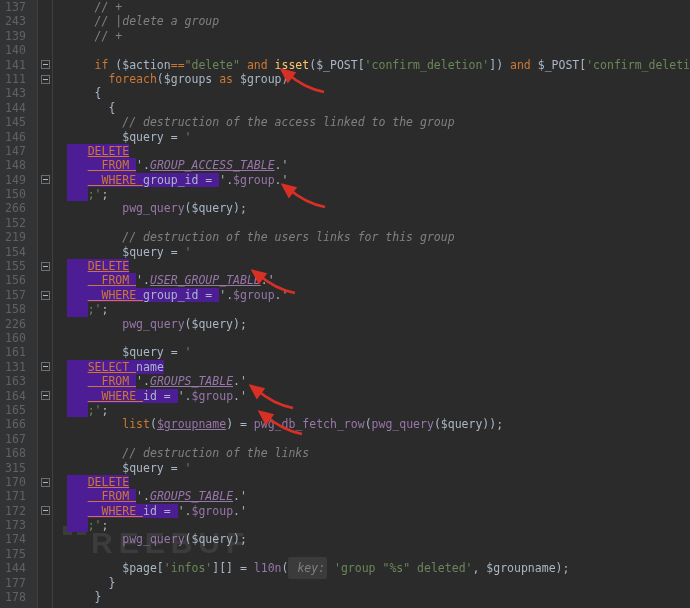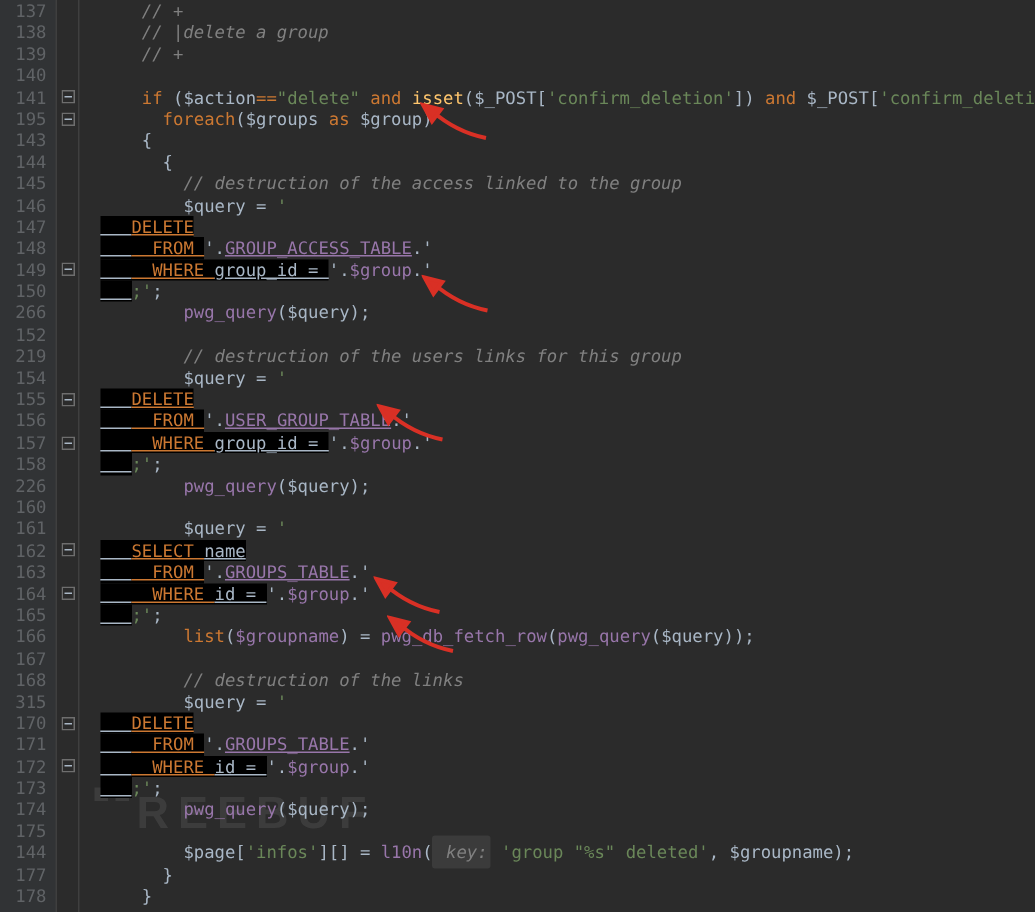--- a/index.html
+++ b/index.html
@@ -1,73 +1,73 @@
 <!DOCTYPE html>
 <html><head>
 <meta charset="utf-8">
 <style>
   *{margin:0;padding:0;box-sizing:border-box}
   html,body{width:690px;height:608px;overflow:hidden;background:#2b2b2b;font-family:Menlo,Consolas,monospace;font-size:11.5px}
   .editor{display:flex;width:690px;height:608px;background:#2b2b2b}
-  .gutter{width:38px;flex:0 0 38px;background:#313335;border-right:1px solid #3f3f3f;text-align:right;color:#606366;padding-right:6px;user-select:none}
+  .gutter{width:38px;flex:0 0 38px;background:#313335;border-right:1px solid #3f3f3f;text-align:center;color:#606366;padding-right:6px;user-select:none}
   .ln{height:14.4px;line-height:14.4px}
   .fold{width:15px;flex:0 0 15px;background:#2b2b2b;border-right:1px solid #3f3f3f}
   .fcell{height:14.4px;display:flex;align-items:center;justify-content:center}
   .fsvg{width:9px;height:9px;display:block}
   .code{flex:1;position:relative}
   .line{height:14.4px;line-height:14.4px;white-space:pre;color:#a9b7c6;position:relative}
   .c-cmt{color:#808080;font-style:italic}
   .c-kw{color:#cc7832}
   .c-fn{color:#ffc66d}
   .c-fn2{color:#9876aa;}
   .c-var{color:#9876aa}
   .c-str{color:#6a8759}
   .c-prm{color:#808080;font-style:italic;background:#3b3b3b;padding:4px 2px;border-radius:2px}
-  .hl-wrap{display:inline-block;background:#000000}
+  .hl-wrap{display:inline-block;background:#4c1d95}
   .hl-kw{color:#cc7832;text-decoration:underline}
-  .hl-const{color:#9876aa;text-decoration:underline}
-  .hl-id{color:#a9b7c6;text-decoration:underline}
+  .hl-const{color:#9876aa;font-style:italic;text-decoration:underline}
+  .hl-id{color:#a9b7c6;}
   .hl-sep{color:#a9b7c6}
   .arrow{position:absolute;width:46px;height:26px;pointer-events:none;z-index:5}
   .arrow path{stroke:#d93025;stroke-width:2.6;fill:none}
   .arrow .head{fill:#d93025}
   .wmark{position:absolute;left:10px;bottom:48px;font-family:Arial,sans-serif;font-size:30px;font-weight:800;letter-spacing:6px;color:rgba(170,170,170,.14);user-select:none;pointer-events:none}
   .wmark .bar{display:inline-block;width:9px;height:9px;background:rgba(170,170,170,.14);margin-right:5px;vertical-align:18px}
 </style>
 </head>
 <body>
 
 <div class="editor">
   <div class="gutter" id="gutter">
       <div class="ln">137</div>
-      <div class="ln">138</div>
+      <div class="ln">243</div>
       <div class="ln">139</div>
       <div class="ln">140</div>
       <div class="ln">141</div>
-      <div class="ln">195</div>
+      <div class="ln">111</div>
       <div class="ln">143</div>
       <div class="ln">144</div>
       <div class="ln">145</div>
       <div class="ln">146</div>
       <div class="ln">147</div>
       <div class="ln">148</div>
       <div class="ln">149</div>
       <div class="ln">150</div>
       <div class="ln">266</div>
       <div class="ln">152</div>
       <div class="ln">219</div>
       <div class="ln">154</div>
       <div class="ln">155</div>
       <div class="ln">156</div>
       <div class="ln">157</div>
       <div class="ln">158</div>
       <div class="ln">226</div>
       <div class="ln">160</div>
       <div class="ln">161</div>
-      <div class="ln">162</div>
+      <div class="ln">131</div>
       <div class="ln">163</div>
       <div class="ln">164</div>
       <div class="ln">165</div>
       <div class="ln">166</div>
       <div class="ln">167</div>
       <div class="ln">168</div>
       <div class="ln">315</div>
       <div class="ln">170</div>
       <div class="ln">171</div>
       <div class="ln">172</div>
@@ -191,21 +191,21 @@
       <div class="line">  <span class="hl-wrap"><span class="hl-id">   </span><span class="hl-kw">  FROM </span></span><span class="hl-sep">'.</span><span class="hl-const">USER_GROUP_TABLE</span><span class="hl-sep">.'</span></div>
       <div class="line">  <span class="hl-wrap"><span class="hl-id">   </span><span class="hl-kw">  WHERE </span><span class="hl-id">group_id = </span></span><span class="hl-sep">'.</span><span class="c-var">$group</span><span class="hl-sep">.'</span></div>
       <div class="line">  <span class="hl-wrap"><span class="hl-id">   </span></span><span class="c-str">;'</span><span class="">;</span></div>
       <div class="line">          <span class="c-fn2">pwg_query</span><span class="">($query);</span></div>
       <div class="line"></div>
       <div class="line">          <span class="">$query = </span><span class="c-str">'</span></div>
       <div class="line">  <span class="hl-wrap"><span class="hl-id">   </span><span class="hl-kw">SELECT </span><span class="hl-id">name</span></span></div>
       <div class="line">  <span class="hl-wrap"><span class="hl-id">   </span><span class="hl-kw">  FROM </span></span><span class="hl-sep">'.</span><span class="hl-const">GROUPS_TABLE</span><span class="hl-sep">.'</span></div>
       <div class="line">  <span class="hl-wrap"><span class="hl-id">   </span><span class="hl-kw">  WHERE </span><span class="hl-id">id = </span></span><span class="hl-sep">'.</span><span class="c-var">$group</span><span class="hl-sep">.'</span></div>
       <div class="line">  <span class="hl-wrap"><span class="hl-id">   </span></span><span class="c-str">;'</span><span class="">;</span></div>
-      <div class="line">          <span class="c-kw">list</span><span class="">(</span><span class="c-var" style="">$groupname</span><span class="">) = </span><span class="c-fn2">pwg_db_fetch_row</span><span class="">(</span><span class="c-fn2">pwg_query</span><span class="">($query));</span></div>
+      <div class="line">          <span class="c-kw">list</span><span class="">(</span><span class="c-var" style="text-decoration:underline">$groupname</span><span class="">) = </span><span class="c-fn2">pwg_db_fetch_row</span><span class="">(</span><span class="c-fn2">pwg_query</span><span class="">($query));</span></div>
       <div class="line"></div>
       <div class="line">          <span class="c-cmt">// destruction of the links</span></div>
       <div class="line">          <span class="">$query = </span><span class="c-str">'</span></div>
       <div class="line">  <span class="hl-wrap"><span class="hl-id">   </span><span class="hl-kw">DELETE</span></span></div>
       <div class="line">  <span class="hl-wrap"><span class="hl-id">   </span><span class="hl-kw">  FROM </span></span><span class="hl-sep">'.</span><span class="hl-const">GROUPS_TABLE</span><span class="hl-sep">.'</span></div>
       <div class="line">  <span class="hl-wrap"><span class="hl-id">   </span><span class="hl-kw">  WHERE </span><span class="hl-id">id = </span></span><span class="hl-sep">'.</span><span class="c-var">$group</span><span class="hl-sep">.'</span></div>
       <div class="line">  <span class="hl-wrap"><span class="hl-id">   </span></span><span class="c-str">;'</span><span class="">;</span></div>
       <div class="line">          <span class="c-fn2">pwg_query</span><span class="">($query);</span></div>
       <div class="line"></div>
       <div class="line">          <span class="">$page[</span><span class="c-str">'infos'</span><span class="">][] = </span><span class="c-fn2">l10n</span><span class="">(</span><span class="c-prm"> key:</span><span class="c-str"> 'group "%s" deleted'</span><span class="">, $groupname);</span></div>

